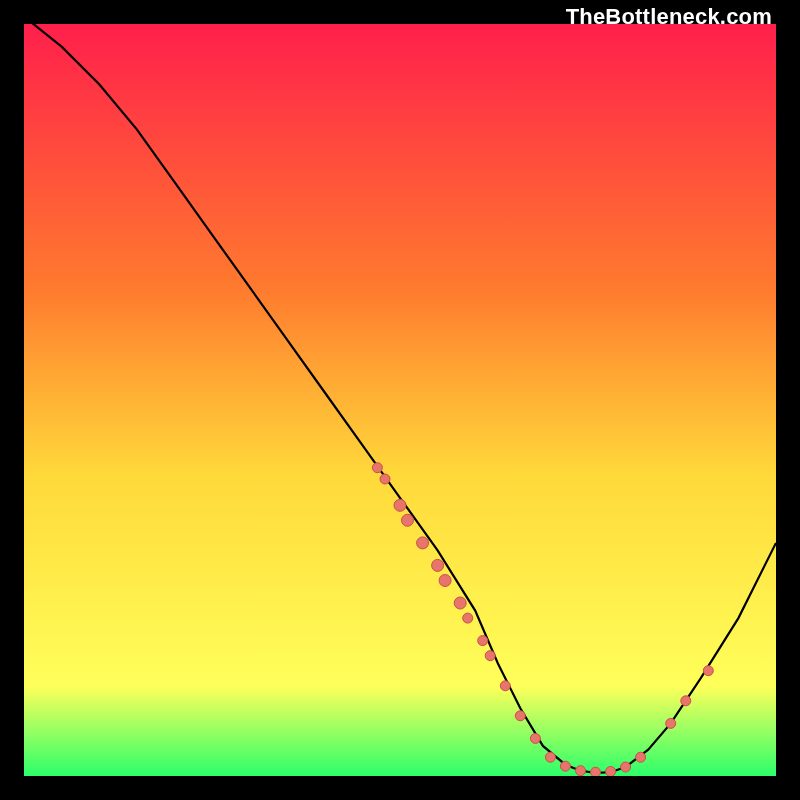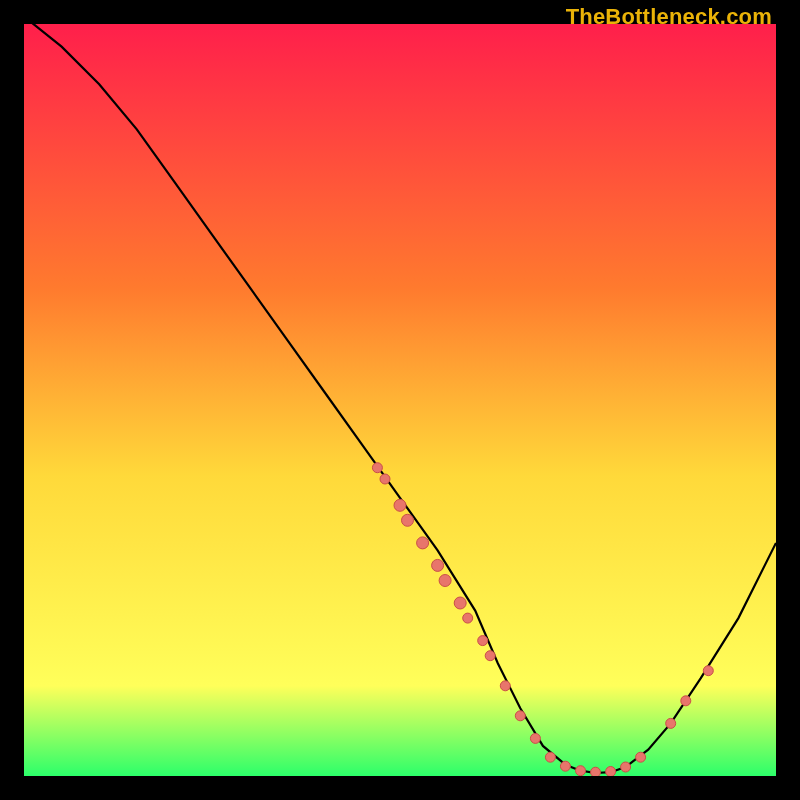--- a/index.html
+++ b/index.html
@@ -23,21 +23,21 @@
     position: absolute;
     left: 0;
     top: 0;
     width: 752px;
     height: 752px;
   }
   .watermark {
     position: absolute;
     top: 4px;
     right: 28px;
-    color: #eab308;
+    color: #ffffff;
     font-size: 22px;
     font-weight: 600;
     letter-spacing: 0.2px;
     user-select: none;
   }
 </style>
 </head>
 <body>
 
 <div class="watermark">TheBottleneck.com</div>

